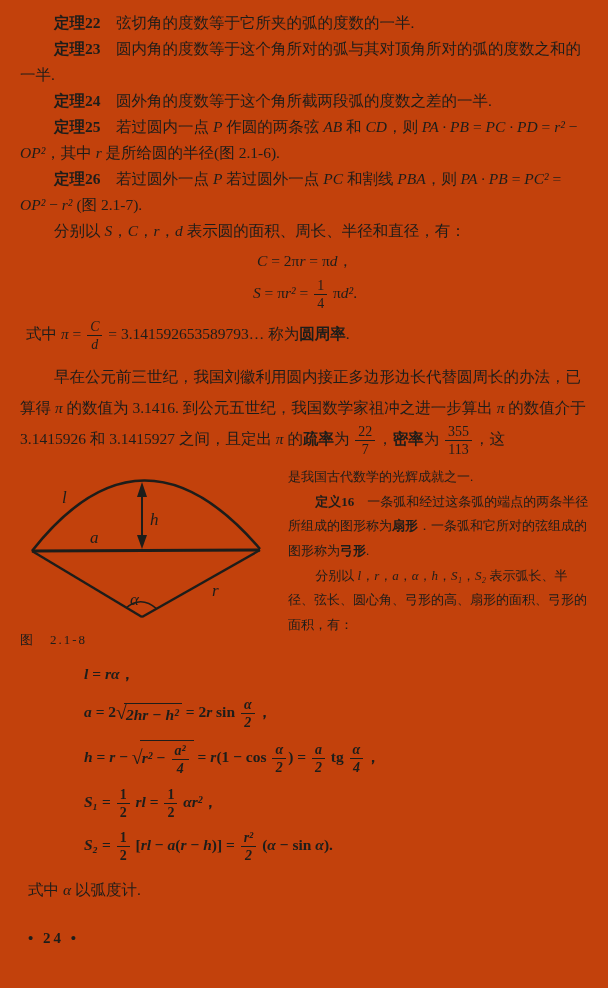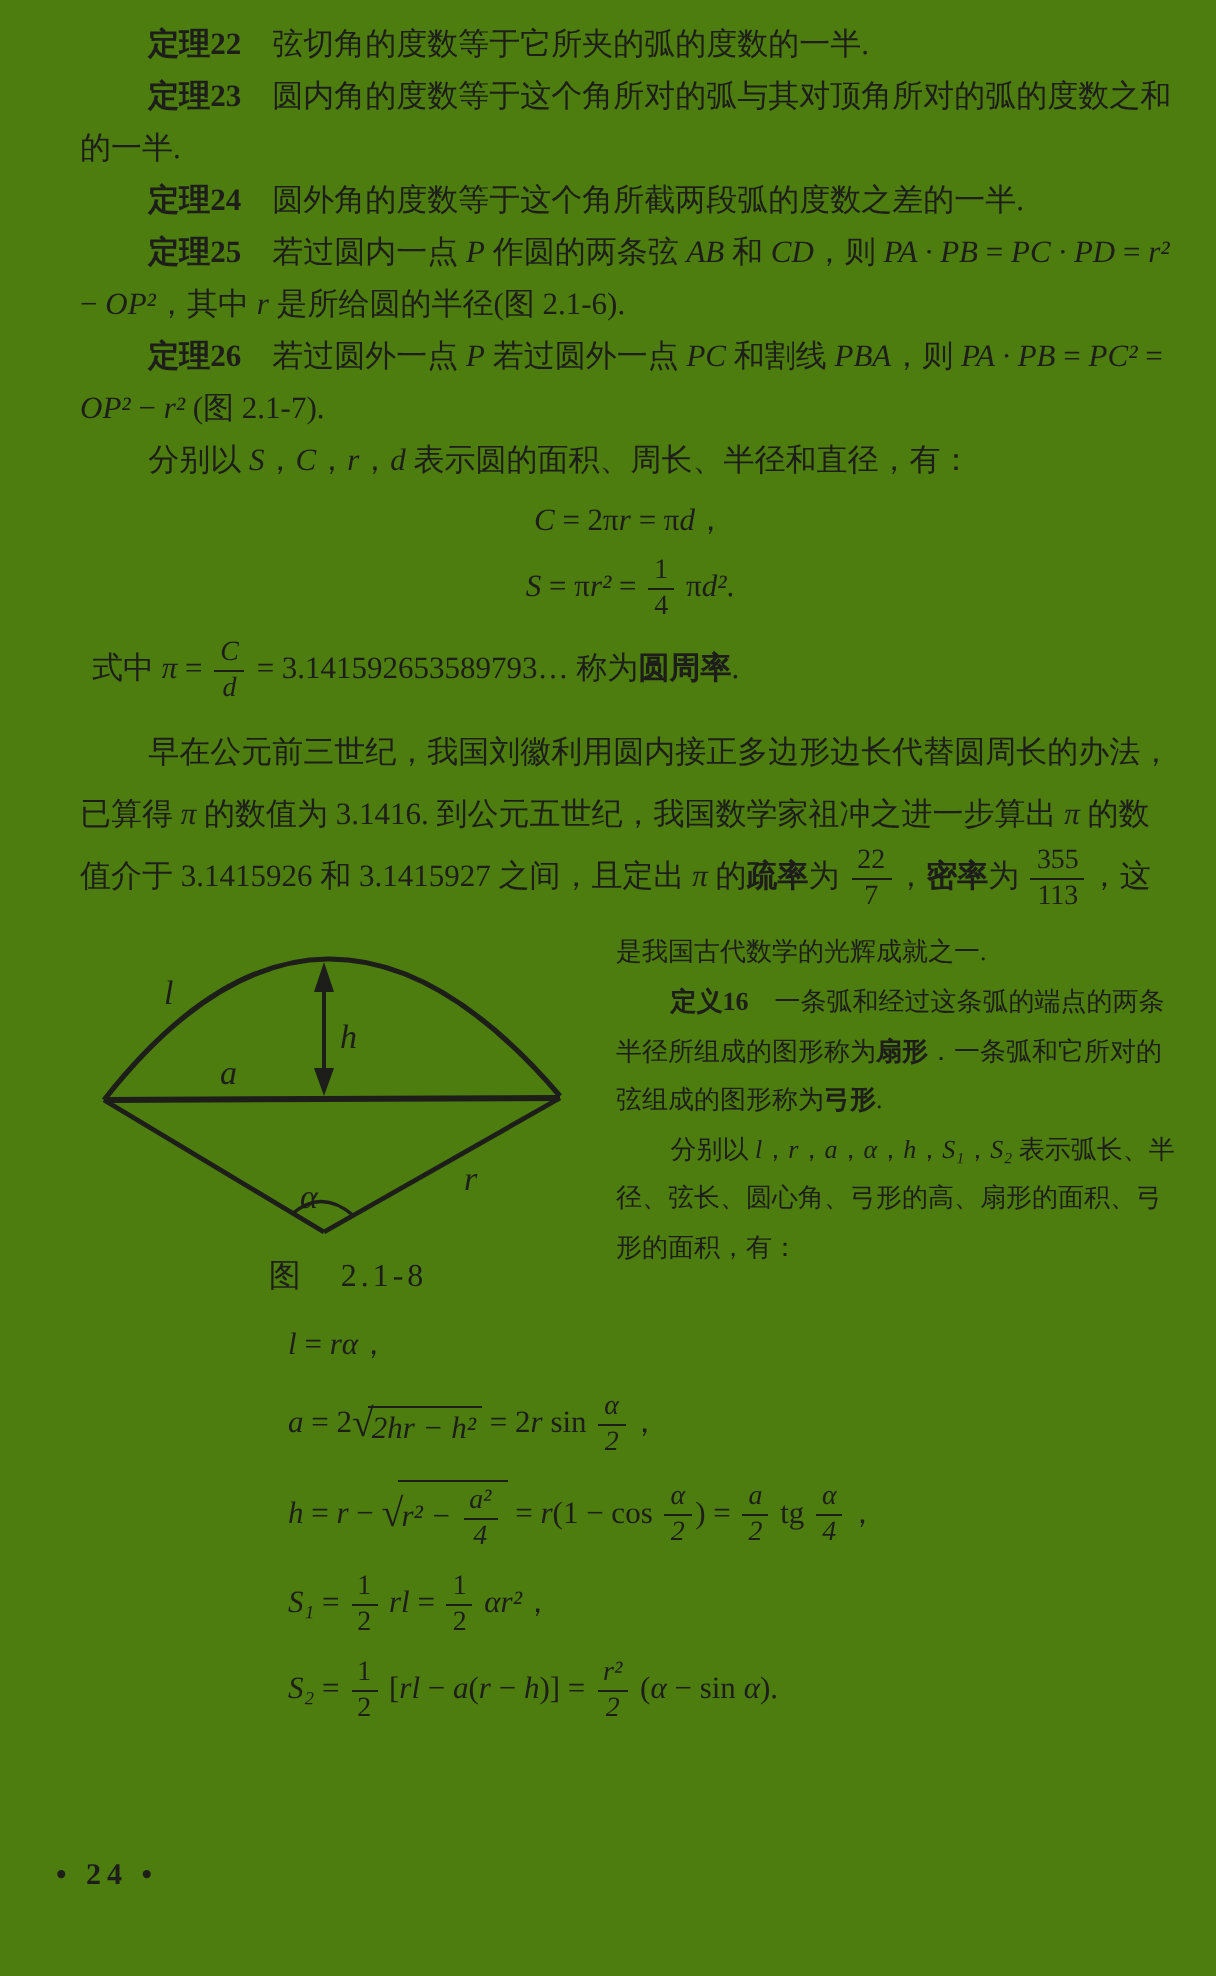--- a/index.html
+++ b/index.html
@@ -1,43 +1,43 @@
 <!DOCTYPE html>
 <html><head>
 <meta charset="utf-8">
 <style>
   html,body{margin:0;padding:0;background:#ffffff;}
   .page{
     position:relative;width:608px;height:988px;box-sizing:border-box;
-    background:#4d7c0f;color:#1d1d1a;
+    background:#c2410c;color:#1d1d1a;
     font-family:"Liberation Serif",serif;
     font-size:15.5px;line-height:26px;
-    padding:10px 18px 0 40px;overflow:hidden;
+    padding:10px 18px 0 20px;overflow:hidden;
   }
   p{margin:0;}
   .ind{text-indent:2.2em;}
   .b{font-weight:bold;}
   .i{font-style:italic;}
   .frac{display:inline-block;vertical-align:middle;text-align:center;
         line-height:1.08;font-size:0.9em;margin:0 2px;text-indent:0;}
   .frac .num{display:block;border-bottom:1.4px solid #1d1d1a;padding:0 3px 1px;}
   .frac .den{display:block;padding:1px 3px 0;}
   .radsign{font-size:1.28em;vertical-align:-0.1em;margin-right:-3px;}
   .ov{border-top:1.5px solid #1d1d1a;display:inline-block;
       padding:2px 3px 0 2px;line-height:1.15;vertical-align:middle;}
   .formula-center{text-align:center;margin:4px 0;}
   .pi-line{margin:8px 0 9px 6px;}
   .pi-para{text-indent:2.2em;line-height:31px;margin-top:9px;}
   .cols{display:flex;margin-top:8px;}
   .fig{width:268px;flex:0 0 auto;}
   .fig svg{display:block;}
-  .figcap{text-align:center;margin-top:2px;font-size:16px;letter-spacing:2px;line-height:22px;}
+  .figcap{margin-top:2px;font-size:13px;letter-spacing:2px;line-height:22px;}
   .rc{flex:1;font-size:13px;line-height:24.6px;}
   .rc .ind{text-indent:2.1em;}
-  .sector{margin-left:104px;}
+  .sector{margin-left:64px;font-weight:bold;}
   .sector p{margin:10px 0;}
   .note{margin:14px 0 0 8px;}
   .footer{position:absolute;left:28px;bottom:37px;font-size:15px;letter-spacing:3px;font-weight:bold;}
   svg .lbl{font-family:"Liberation Serif",serif;font-style:italic;font-size:17px;fill:#1d1d1a;}
 </style>
 </head>
 <body>
 
 <div class="page">
 
@@ -89,16 +89,17 @@
   </div>
 
   <div class="sector">
     <p><span class="i">l</span><span> = </span><span class="i">rα</span><span>，</span></p>
     <p><span class="i">a</span><span> = 2</span><span class="radsign">√</span><span class="ov"><span class="i">2hr − h²</span></span><span> = 2</span><span class="i">r</span><span> sin </span><span class="frac i"><span class="num">α</span><span class="den">2</span></span><span>，</span></p>
     <p><span class="i">h</span><span> = </span><span class="i">r</span><span> − </span><span class="radsign">√</span><span class="ov"><span class="i">r² − </span><span class="frac i"><span class="num">a²</span><span class="den">4</span></span></span><span> = </span><span class="i">r</span><span>(1 − cos </span><span class="frac i"><span class="num">α</span><span class="den">2</span></span><span>) = </span><span class="frac i"><span class="num">a</span><span class="den">2</span></span><span> tg </span><span class="frac i"><span class="num">α</span><span class="den">4</span></span><span>，</span></p>
     <p><span class="i">S₁</span><span> = </span><span class="frac"><span class="num">1</span><span class="den">2</span></span><span> </span><span class="i">rl</span><span> = </span><span class="frac"><span class="num">1</span><span class="den">2</span></span><span> </span><span class="i">αr²</span><span>，</span></p>
     <p><span class="i">S₂</span><span> = </span><span class="frac"><span class="num">1</span><span class="den">2</span></span><span> [</span><span class="i">rl</span><span> − </span><span class="i">a</span><span>(</span><span class="i">r</span><span> − </span><span class="i">h</span><span>)] = </span><span class="frac i"><span class="num">r²</span><span class="den">2</span></span><span> (</span><span class="i">α</span><span> − sin </span><span class="i">α</span><span>).</span></p>
   </div>
 
+  <p class="note"><span>式中 </span><span class="i">α</span><span> 以弧度计.</span></p>
 
   <div class="footer">• 24 •</div>
 
 </div>
 
 </body></html>

